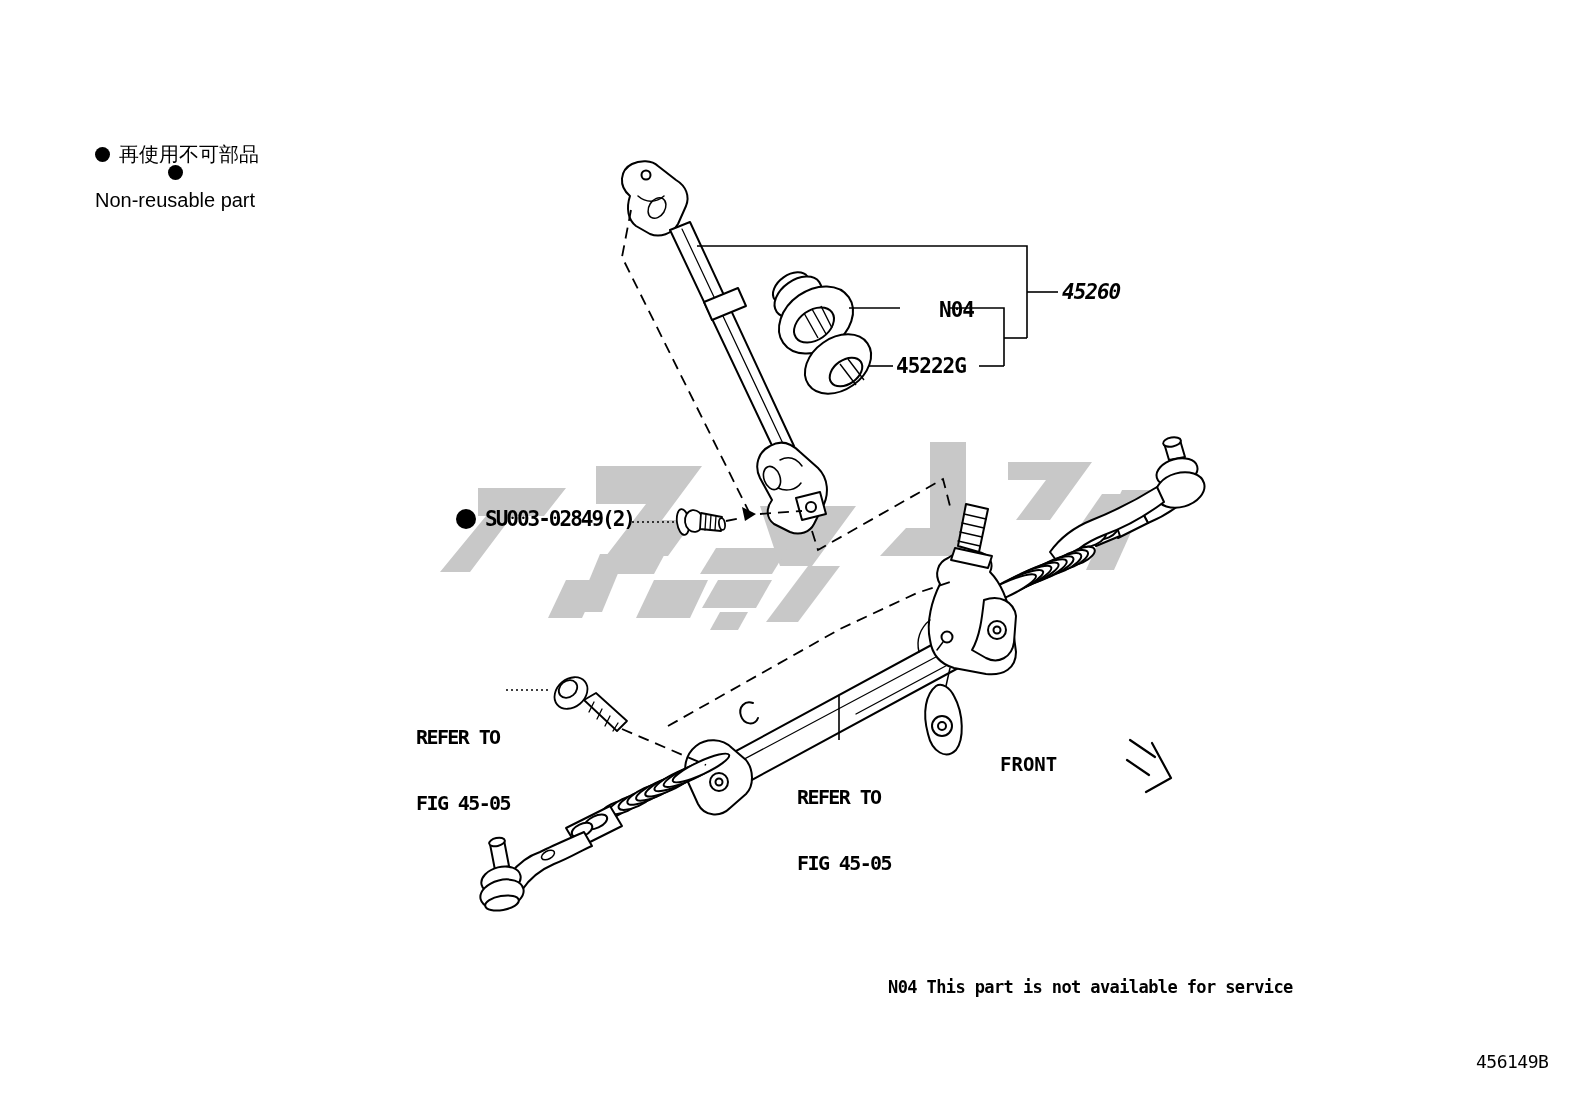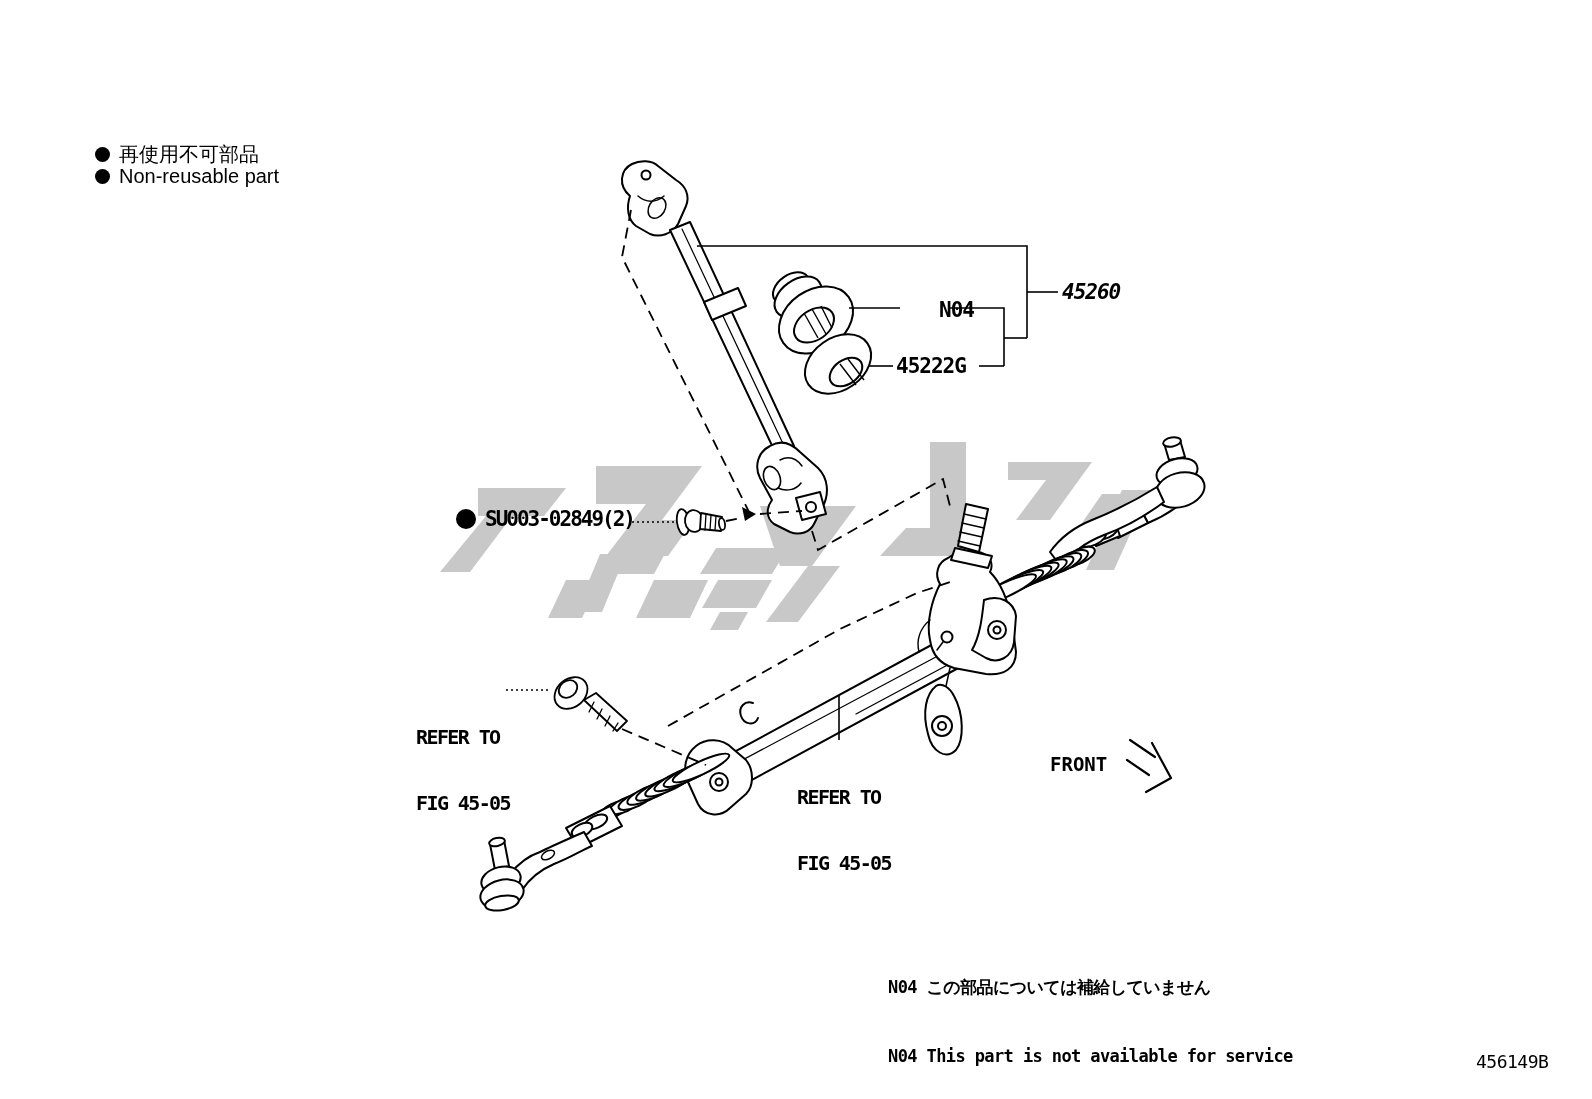--- a/index.html
+++ b/index.html
@@ -213,21 +213,21 @@
     <path d="M1130,740 L1155,757"></path>
     <path d="M1127,760 L1149,775"></path>
     <path d="M1152,743 L1171,778 L1146,792"></path>
   </g>
 </svg>
 
 <div class="legend-row" style="left:95px;top:141px;">
   <span class="bullet"></span>
   <span class="lbl-static jp mono" style="font-weight:400;">再使用不可部品</span>
 </div>
-<div class="legend-row" style="left:95px;top:165px;">
+<div class="legend-row" style="left:95px;top:165px;flex-direction:column;">
   <span class="bullet"></span>
   <span class="sans" style="font-size:20px;">Non-reusable part</span>
 </div>
 
 <div class="lbl mono fs21" style="left:1062px;top:281px;font-style:italic;">45260</div>
 <div class="lbl mono fs21" style="left:904px;top:299px;margin-left:35px;">N04</div>
 <div class="lbl mono fs21" style="left:896px;top:355px;">45222G</div>
 
 <div class="legend-row" style="left:456px;top:507px;">
   <span class="bullet big"></span>
@@ -236,22 +236,21 @@
 
 <div class="lbl mono fs20" style="left:416px;top:682px;">
   <div>REFER TO</div>
   <div>FIG 45-05</div>
 </div>
 <div class="lbl mono fs20" style="left:797px;top:742px;">
   <div>REFER TO</div>
   <div>FIG 45-05</div>
 </div>
 
-<div class="lbl mono fs19" style="left:1050px;top:755px;text-align:center;">FRONT</div>
+<div class="lbl mono fs19" style="left:1000px;top:755px;text-align:center;">FRONT</div>
 
 <div class="lbl mono fs17" style="left:888px;top:930px;">
-  <div>N04 この部品については補給していません</div>
   <div>N04 This part is not available for service</div>
 </div>
 
 <div class="lbl mono fs18" style="left:1476px;top:1053px;font-weight:400;">456149B</div>
 
 </div>
 
 </body></html>

